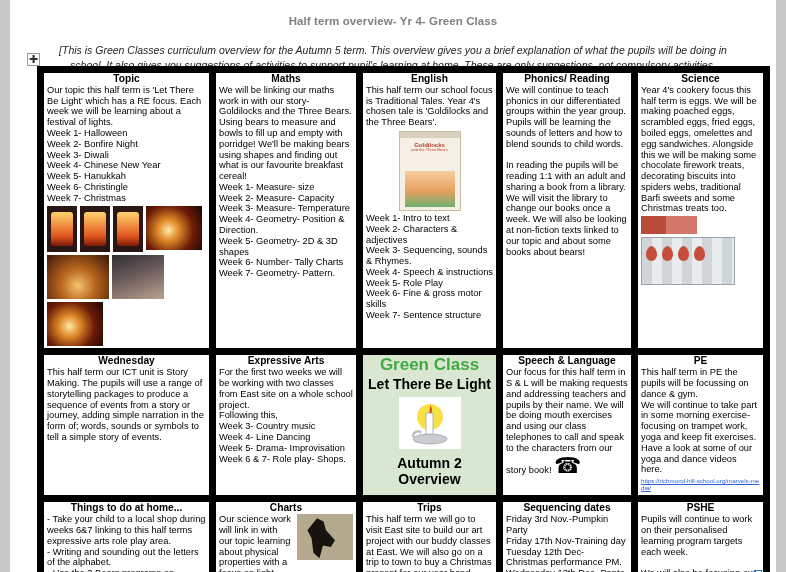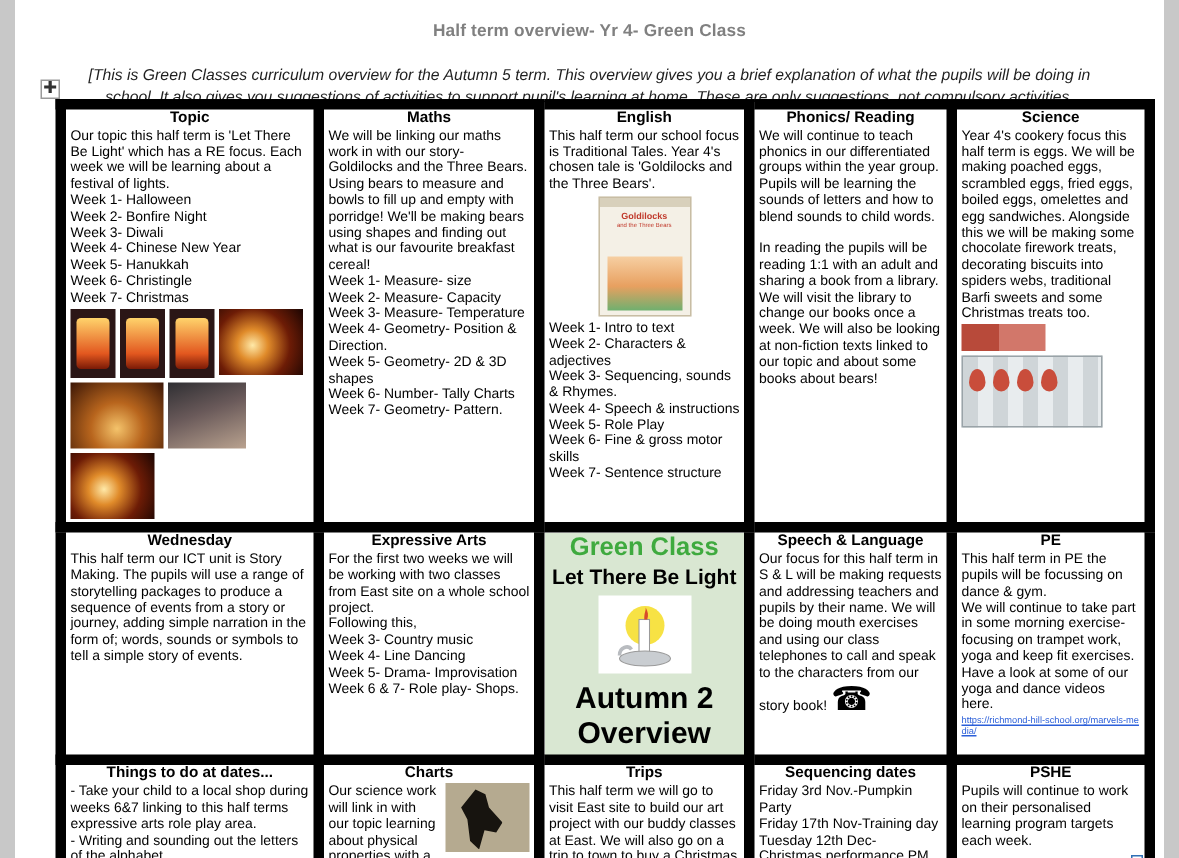--- a/index.html
+++ b/index.html
@@ -117,21 +117,21 @@
     text-align: center;
   }
   .green-sub {
     font-size: 14px;
     font-weight: bold;
     color: #000;
     margin-top: 1px;
     line-height: 1.15;
   }
   .green-footer {
-    font-size: 20px;
+    font-size: 14px;
     font-weight: bold;
     color: #000;
     margin-top: 6px;
   }
   .candle-box {
     width: 62px;
     height: 52px;
     margin: 5px auto 0 auto;
     background: #ffffff;
     position: relative;
@@ -397,21 +397,21 @@
           <span class="cell-title">PE</span>
           <span class="body-text">This half term in PE the pupils will be focussing on dance &amp; gym.
 We will continue to take part in some morning exercise- focusing on trampet work, yoga and keep fit exercises.
 Have a look at some of our yoga and dance videos here.</span>
           <a class="pe-link" href="#">https://richmond-hill-school.org/marvels-media/</a>
         </td>
       </tr>
 
       <tr class="r3">
         <td>
-          <span class="cell-title">Things to do at dates...</span>
+          <span class="cell-title">Things to do at home...</span>
           <span class="body-text">- Take your child to a local shop during weeks 6&amp;7 linking to this half terms expressive arts role play area.
 - Writing and sounding out the letters of the alphabet.
 - Use the 3 Bears programs on purplemash
 - Sort bowls, plates and cups by size.
 - Do some yoga at home with your child using the videos on our video resource page on the school website.</span>
         </td>
 
         <td>
           <span class="cell-title">Charts</span>
           <div class="shadow-hand"></div>

